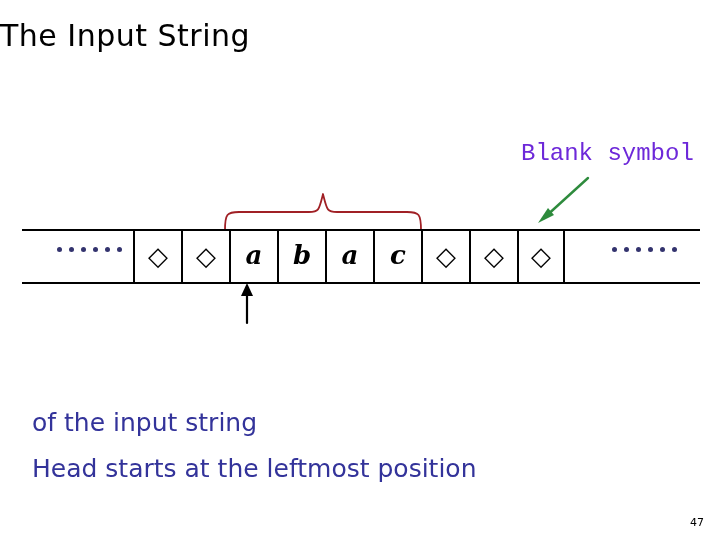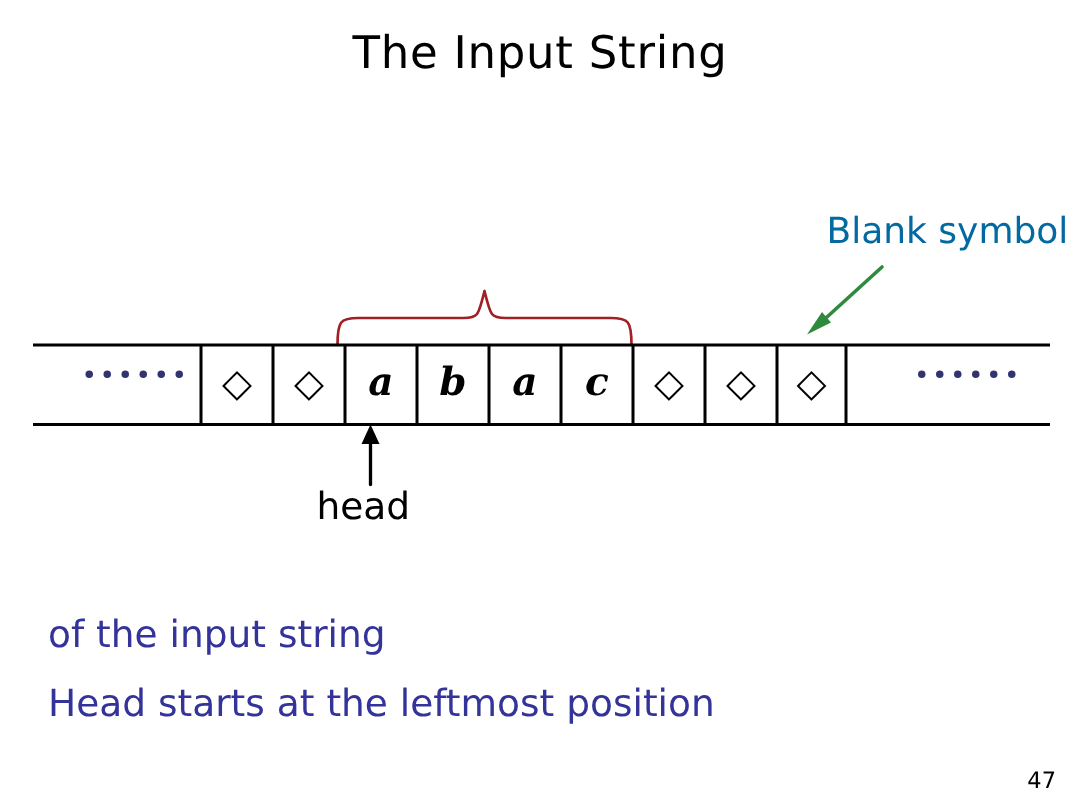--- a/index.html
+++ b/index.html
@@ -21,21 +21,20 @@
     width: 720px;
     height: 540px;
   }
 
   
   #slide-title {
     position: absolute;
     left: 0;
     top: 18px;
     width: 720px;
-    text-align: center;
     font-family: "DejaVu Sans", sans-serif;
     font-size: 30px;
     color: #000000;
     letter-spacing: 0.5px;
     white-space: nowrap;
   }
 
   
   #label-input-string {
     position: absolute;
@@ -43,25 +42,26 @@
     top: 138px;
     width: 200px;
     text-align: center;
     font-size: 25px;
     color: #c0191b;
     white-space: nowrap;
   }
 
   #label-blank-symbol {
     position: absolute;
-    left: 551px;
+    left: 521px;
     top: 140px;
     font-size: 24px;
-    color: #0369a1;
-    white-space: nowrap;
+    color: #6d28d9;
+    white-space: nowrap;
+    font-family: Liberation Mono, monospace;
   }
 
   
   #tape {
     position: absolute;
     left: 22px;
     top: 229px;
     width: 678px;
     height: 55px;
   }
@@ -177,21 +177,21 @@
   }
   #body-text .line {
     white-space: nowrap;
   }
 
   
   #page-number {
     position: absolute;
     right: 16px;
     bottom: 11px;
-    font-size: 15px;
+    font-size: 11px;
     color: #000000;
   }
 </style>
 </head>
 <body>
 
 <div class="slide">
 
   <div id="slide-title">The Input String</div>
 
@@ -264,21 +264,20 @@
       <span class="dot"></span>
       <span class="dot"></span>
     </div>
   </div>
 
   <svg id="head-arrow-svg" viewBox="0 0 28 42">
     <line x1="13" y1="40" x2="13" y2="10" stroke="#000000" stroke-width="2.2" stroke-linecap="round"></line>
     <polygon points="13,0 7,13 19,13" fill="#000000"></polygon>
   </svg>
 
-  <div id="label-head">head</div>
 
   <div id="body-text">
     <div class="line">of the input string</div>
     <div class="line">Head starts at the leftmost position</div>
   </div>
 
   <div id="page-number">47</div>
 
 </div>
 

